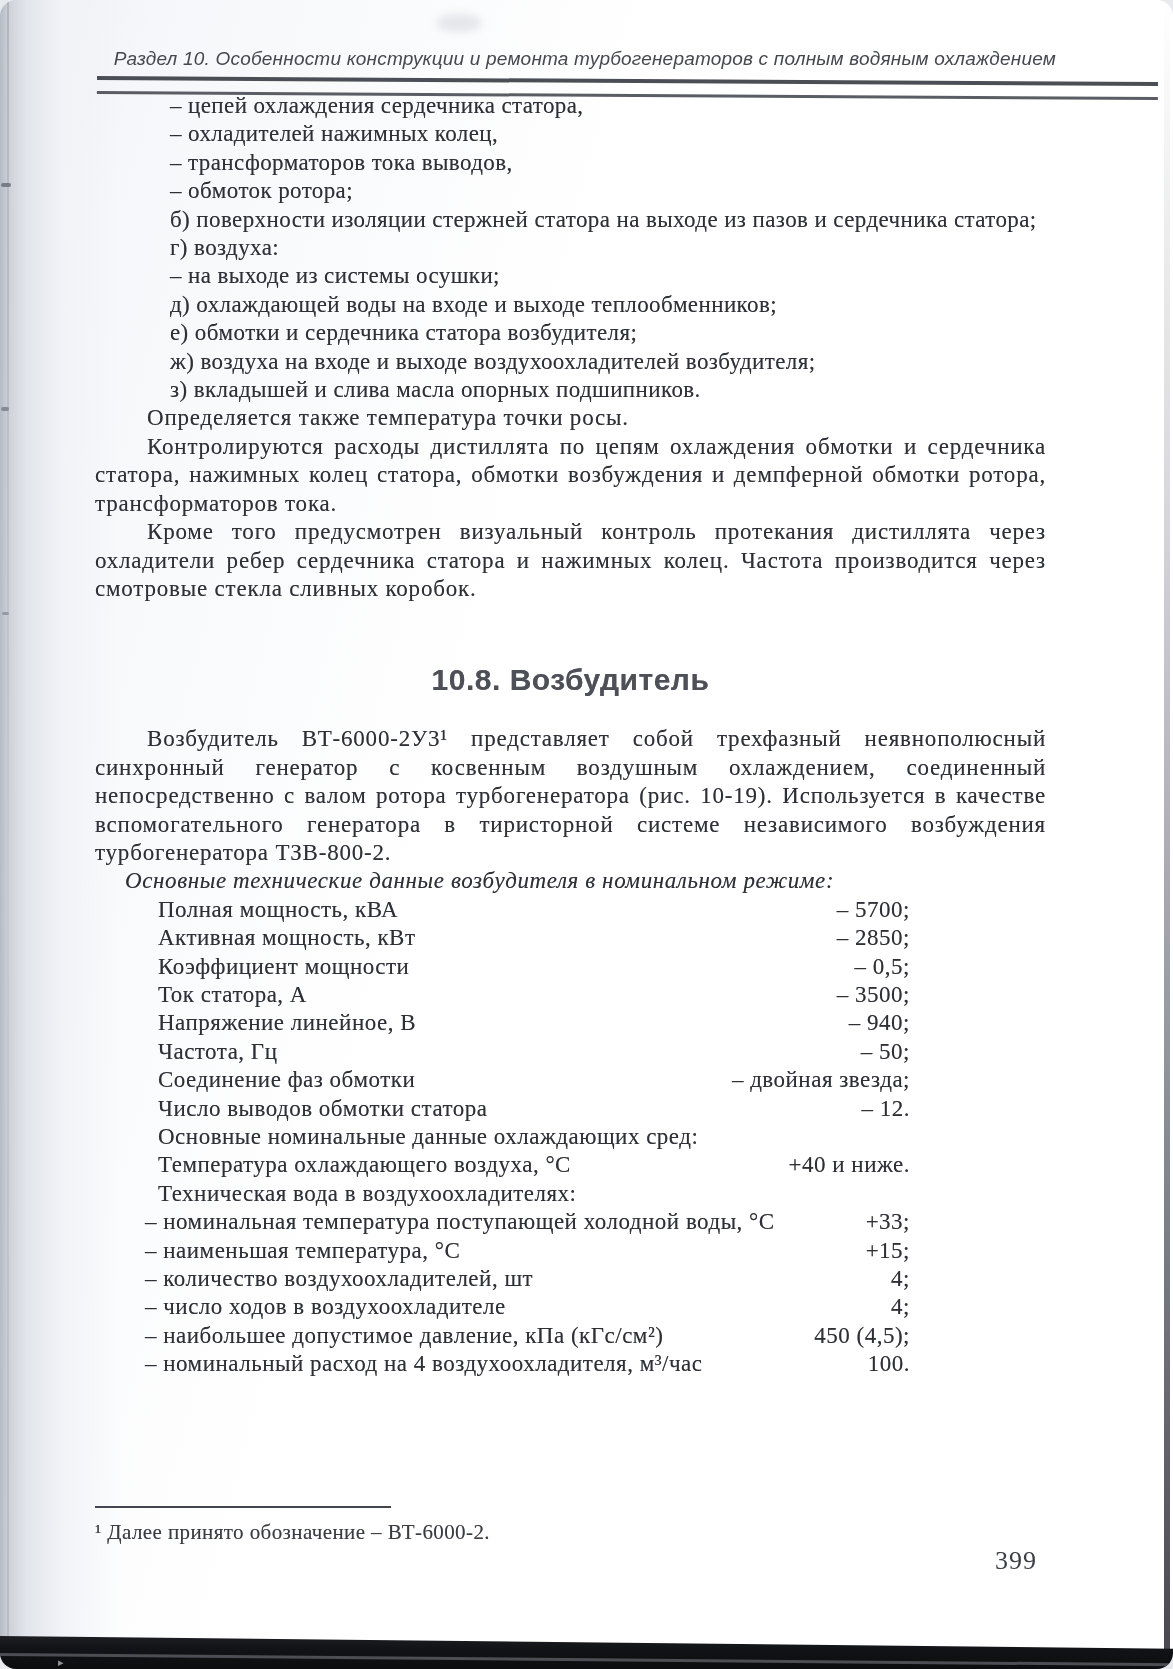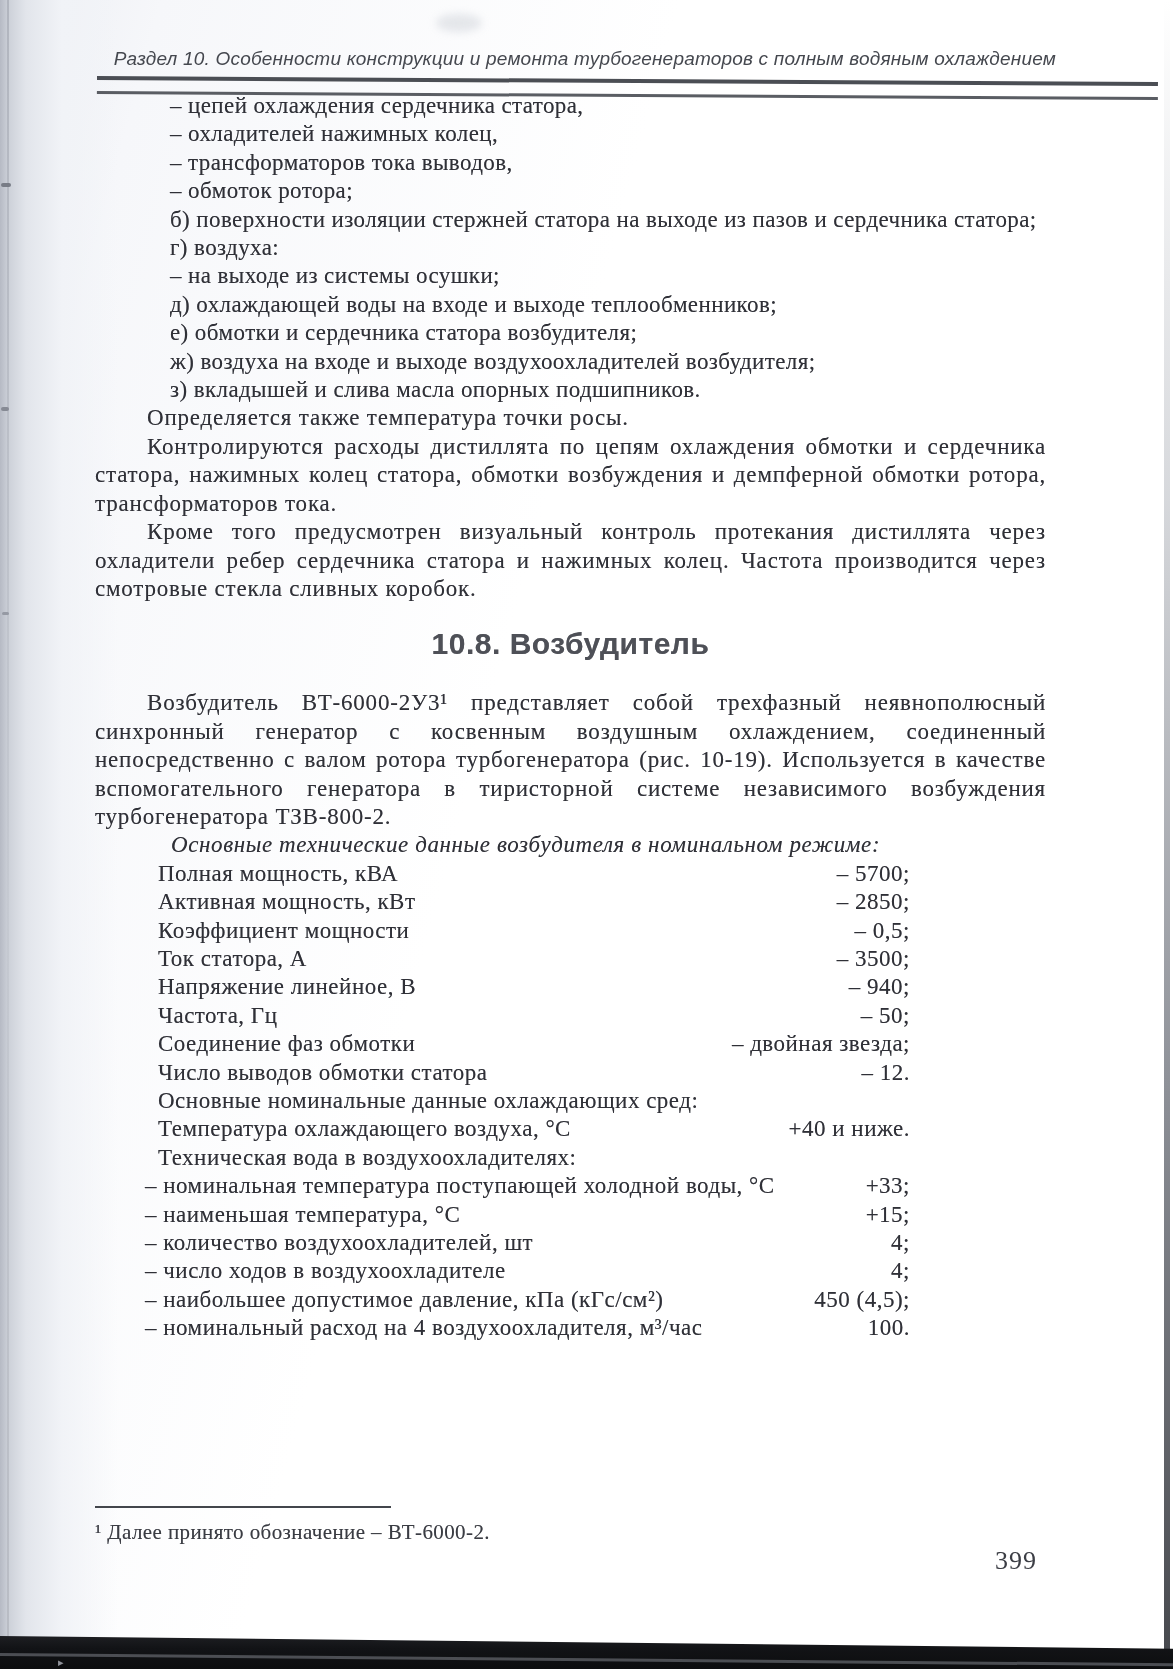--- a/index.html
+++ b/index.html
@@ -1,20 +1,21 @@
 <!DOCTYPE html>
 <html lang="ru"><head>
 <meta charset="utf-8">
 <style>
   html,body{margin:0;padding:0;background:#e9eaee;}
   .page{
     position:relative;width:1173px;height:1669px;overflow:hidden;
     background:linear-gradient(105deg,#eceef3 0%,#f6f7fa 10%,#ffffff 42%,#ffffff 100%);
     font-family:"Liberation Serif","DejaVu Serif",serif;
     color:#2f3037;
+    border-radius:16px;
   }
   
   .left-shadow{position:absolute;left:0;top:0;width:120px;height:100%;z-index:1;
     background:linear-gradient(90deg,#b6bac4 0px,#ccd0d8 8px,#e2e5eb 26px,#f1f3f7 62px,rgba(255,255,255,0) 118px);}
   .spine-line{position:absolute;left:7px;top:0;width:2px;height:1638px;z-index:1;opacity:.65;
     background:linear-gradient(180deg,#a3a7b1,#c2c6ce 55%,#aeb1b9);}
   .scan-mark{position:absolute;z-index:2;border-radius:2px;}
   .mark1{left:1px;top:183px;width:10px;height:4px;background:#787c86;}
   .mark2{left:1px;top:407px;width:8px;height:4px;background:#868a94;}
   .mark3{left:2px;top:612px;width:7px;height:3px;background:#969aa4;}
@@ -39,26 +40,26 @@
     border-top:4px solid #4b4e54;border-bottom:3px solid #5a5d63;
     transform:rotate(0.33deg);transform-origin:left top;}
   
   .content{position:absolute;left:95px;top:92px;width:951px;z-index:3;
     font-size:23px;line-height:28.4px;
     text-shadow:0 0 .6px rgba(64,66,74,.5);}
   .li{margin-left:75px;white-space:nowrap;letter-spacing:.4px;}
   .para{text-indent:52px;letter-spacing:.8px;}
   .just{text-align:justify;}
   .heading{
-    margin:24px 0 0 0;height:34px;line-height:34px;text-align:center;
+    margin:60px 0 0 0;height:34px;line-height:34px;text-align:center;
     font-family:"Liberation Sans","DejaVu Sans",sans-serif;
     font-weight:bold;font-size:30px;color:#4e5057;letter-spacing:.5px;
     text-shadow:0 0 .5px rgba(78,80,87,.6);}
   .intro{margin-top:28px;}
-  .specs-title{font-style:italic;margin-left:76px;letter-spacing:.6px;}
+  .specs-title{font-style:italic;margin-left:30px;letter-spacing:.6px;}
   .spec-row{display:flex;justify-content:space-between;margin-left:50px;width:765px;white-space:nowrap;}
   .spec-label{letter-spacing:.5px;}
   .spec-label.ind{padding-left:13px;}
   .spec-value{letter-spacing:.5px;}
   
   .footnote-rule{position:absolute;left:95px;top:1506px;width:296px;height:2px;background:#43464c;z-index:3;}
   .footnote{position:absolute;left:95px;top:1520px;z-index:3;font-size:21px;color:#3a3c43;letter-spacing:.4px;
     text-shadow:0 0 .5px rgba(64,66,74,.45);}
   .page-number{position:absolute;left:995px;top:1546px;z-index:3;font-size:26px;color:#3c3e45;letter-spacing:1px;}
 </style>

